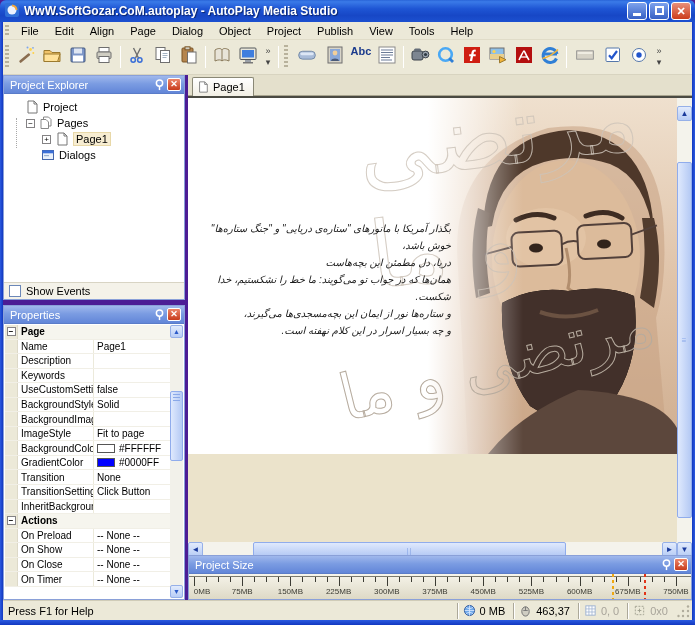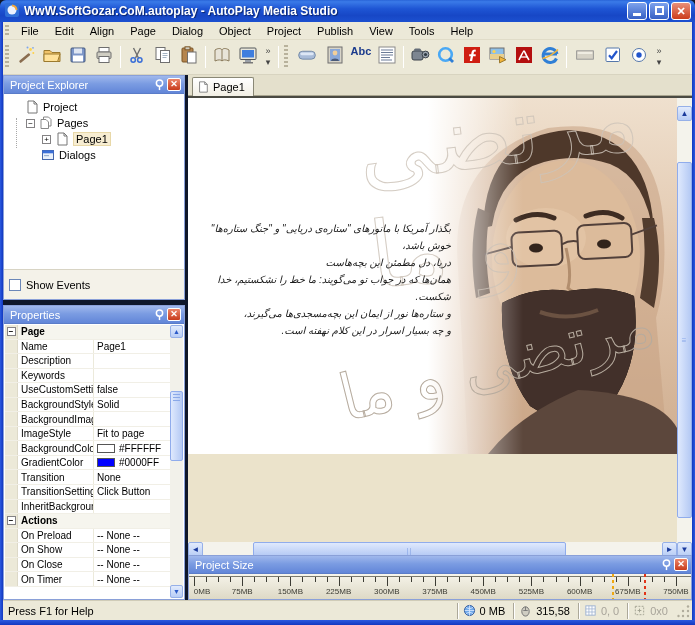--- a/index.html
+++ b/index.html
@@ -1,18 +1,18 @@
 <!DOCTYPE html>
 <html><head>
 <meta charset="utf-8">
 <style>
   * { margin:0; padding:0; box-sizing:border-box; }
   html,body { background:#3a6ea5; }
   body { font-family:"Liberation Sans", sans-serif; font-size:11px; color:#000; }
-  #window { position:relative; width:695px; height:625px; background:#0f172a; overflow:hidden; }
+  #window { position:relative; width:695px; height:625px; background:#4c1d95; overflow:hidden; }
 
   
   .titlebar { position:absolute; left:0; top:0; width:695px; height:22px;
     background:linear-gradient(180deg,#2964d8 0%,#3a7ae8 8%,#1e55d4 40%,#1747c6 70%,#1c50d0 100%);
     border-radius:6px 6px 0 0; display:flex; align-items:center; padding:0 4px; }
   .titlebar .ttext { color:#fff; font-weight:bold; font-size:12px; margin-left:4px;
     text-shadow:1px 1px 1px #0a246a; white-space:nowrap; overflow:hidden; flex:1; }
   .winbtn { width:20px; height:18px; margin-left:2px; border-radius:3px; border:1px solid #fff;
     background:linear-gradient(180deg,#7da2ec,#3660c4); color:#fff; font-size:11px; line-height:16px;
     text-align:center; font-weight:bold; }
@@ -60,21 +60,21 @@
     border-radius:2px; color:#fff; font-size:9px; line-height:11px; text-align:center; font-weight:bold; }
 
   
   #tree { position:relative; padding-top:5px; height:184px; overflow:hidden; }
   .trow { position:relative; height:16px; display:flex; align-items:center; white-space:nowrap; }
   .trow svg { width:14px; height:14px; margin-right:4px; flex:none; }
   .expander { width:9px; height:9px; border:1px solid #848284; background:#fff; font-size:8px; line-height:7px;
     text-align:center; color:#000; margin-right:4px; flex:none; }
   .tlabel.sel { background:#f7edd2; border:1px solid #e8d8a8; padding:0 2px; }
   .treeline { position:absolute; left:12px; top:24px; height:30px; border-left:1px dotted #a8a8a8; }
-  #showevents { position:absolute; left:0; right:0; bottom:0; height:30px; background:#f4f2e9;
+  #showevents { position:absolute; left:0; right:0; bottom:0; height:17px; background:#f4f2e9;
     border-top:1px solid #d8d4c4; display:flex; align-items:center; padding-left:5px; }
   .cbox { width:12px; height:12px; background:#fff; border:1px solid #6b87b8; margin-right:5px; }
 
   
   #pgrid { position:absolute; left:1px; right:14px; top:19px; bottom:1px; overflow:hidden; background:#fff; }
   .prow { display:flex; align-items:center; height:14.55px; font-size:10px; border-bottom:1px solid #f1efe6; }
   .prow.cat { font-weight:bold; background:#f6f5ee; }
   .pgut { width:13px; align-self:stretch; background:#ece9d8; border-right:1px solid #ddd9c8; flex:none;
     display:flex; align-items:center; justify-content:center; }
   .pgut .expander { margin:0; width:9px; height:9px; }
@@ -705,21 +705,21 @@
           <circle cx="7" cy="7" r="5.5" fill="#6fa8e8" stroke="#335a9c"></circle>
           <path d="M2 7h10M7 1.5v11M3.2 3.6c2.4 1.8 5.2 1.8 7.6 0M3.2 10.4c2.4-1.8 5.2-1.8 7.6 0" stroke="#d6e6ff" fill="none" stroke-width=".9"></path>
         </svg>
       <span>0 MB</span>
     </span>
     <span class="sb-panel">
       <svg viewBox="0 0 14 14">
           <ellipse cx="7" cy="8" rx="4" ry="5" fill="#cfcdc2" stroke="#6f6f6f"></ellipse>
           <path d="M7 3v4M4.6 7h4.8" stroke="#6f6f6f" stroke-width=".9"></path>
         </svg>
-      <span>315,58</span>
+      <span>463,37</span>
     </span>
     <span class="sb-panel sb-gray">
       <svg viewBox="0 0 14 14">
           <rect x="2" y="2" width="10" height="10" fill="#fff" stroke="#9cb0d0"></rect>
           <path d="M2 5.3h10M2 8.6h10M5.3 2v10M8.6 2v10" stroke="#9cb0d0" stroke-width=".8"></path>
         </svg>
       <span>0, 0</span>
     </span>
     <span class="sb-panel sb-gray">
       <svg viewBox="0 0 14 14">

